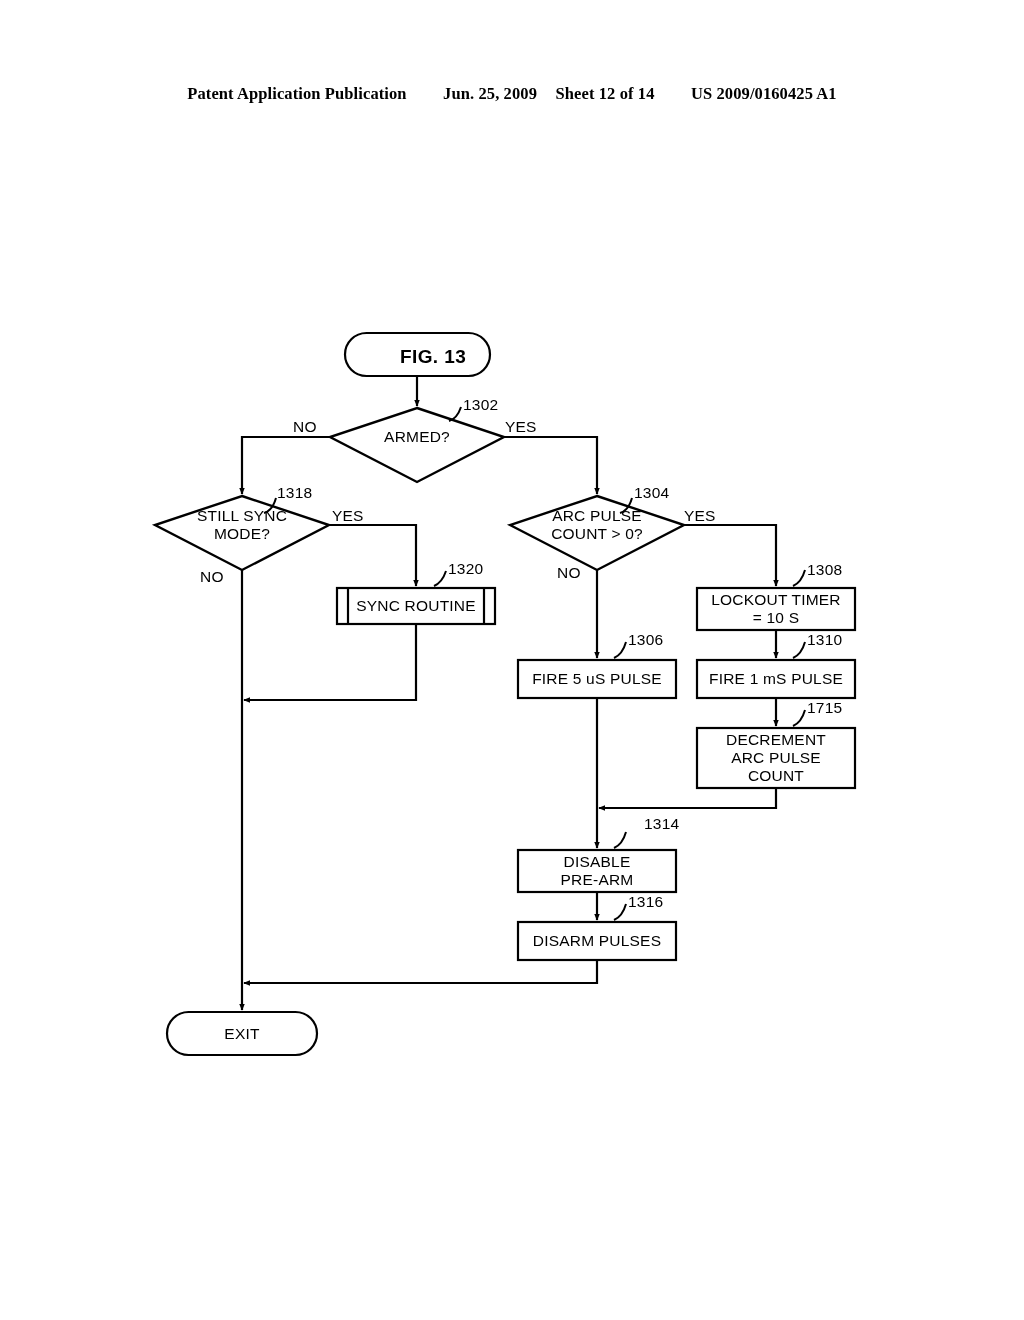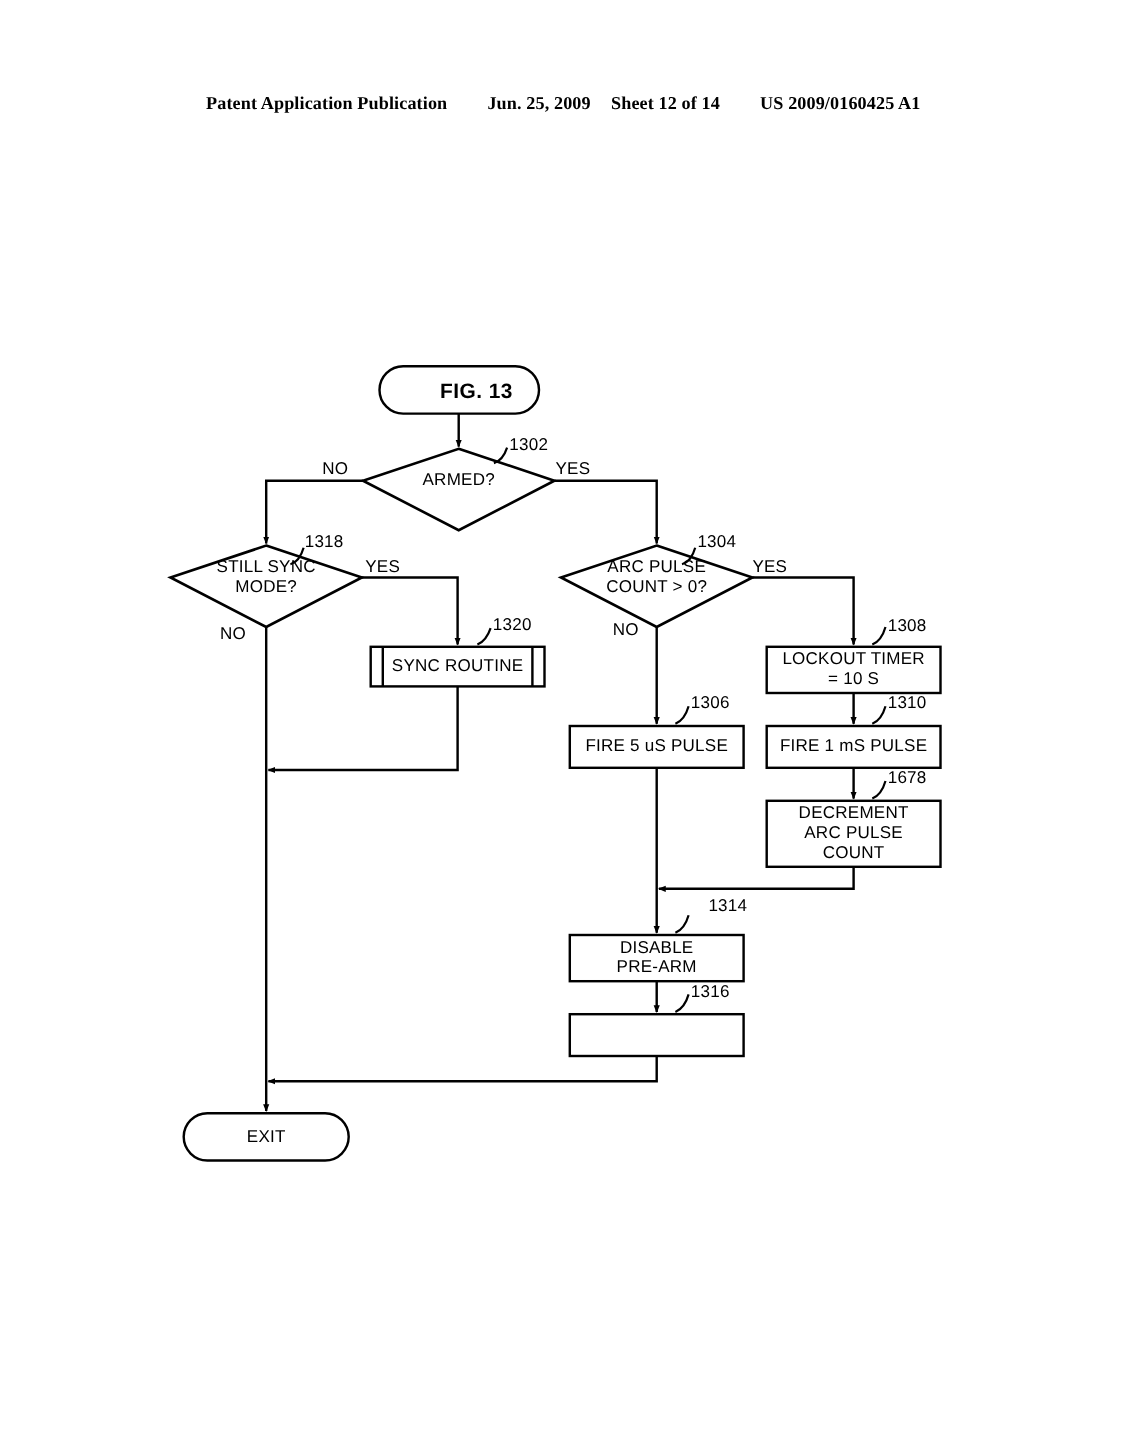--- a/index.html
+++ b/index.html
@@ -202,20 +202,21 @@
 
   <div class="node-text" style="left:697px; top:660px; width:158px; height:38px;">FIRE 1 mS PULSE</div>
 
   <div class="node-text" style="left:697px; top:728px; width:158px; height:60px;">DECREMENT
 ARC PULSE
 COUNT</div>
 
   <div class="node-text" style="left:518px; top:850px; width:158px; height:42px;">DISABLE
 PRE-ARM</div>
 
+  <div class="node-text" style="left:518px; top:922px; width:158px; height:38px;">DISARM PULSES</div>
 
   <div class="node-text" style="left:167px; top:1012px; width:150px; height:43px;">EXIT</div>
 
   <div class="edge-label" style="left:293px; top:418px;">NO</div>
 
   <div class="edge-label" style="left:505px; top:418px;">YES</div>
 
   <div class="edge-label" style="left:332px; top:507px;">YES</div>
 
   <div class="edge-label" style="left:200px; top:568px;">NO</div>
@@ -231,19 +232,19 @@
   <div class="ref-label" style="left:448px; top:560px;">1320</div>
 
   <div class="ref-label" style="left:634px; top:484px;">1304</div>
 
   <div class="ref-label" style="left:807px; top:561px;">1308</div>
 
   <div class="ref-label" style="left:628px; top:631px;">1306</div>
 
   <div class="ref-label" style="left:807px; top:631px;">1310</div>
 
-  <div class="ref-label" style="left:807px; top:699px;">1678</div>
+  <div class="ref-label" style="left:807px; top:699px;">1715</div>
 
   <div class="ref-label" style="left:628px; top:815px;margin-left:16px;">1314</div>
 
   <div class="ref-label" style="left:628px; top:893px;">1316</div>
 
 </div>
 
 </body></html>

